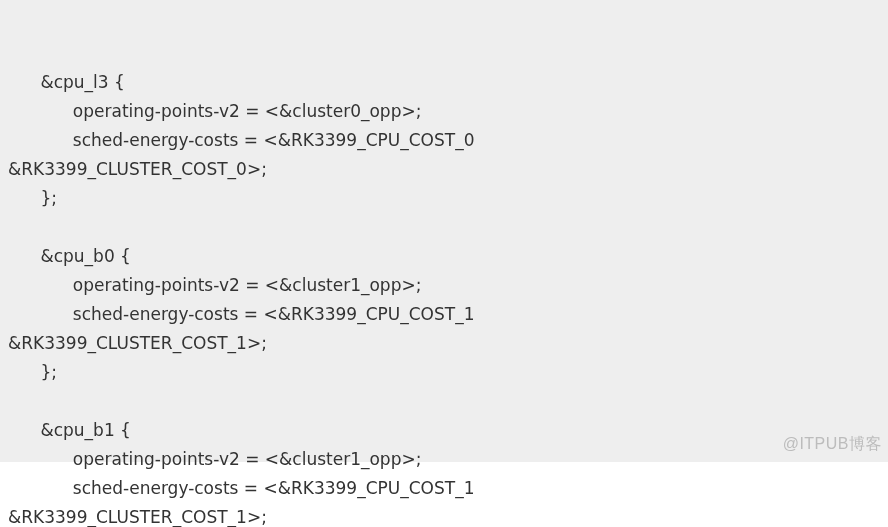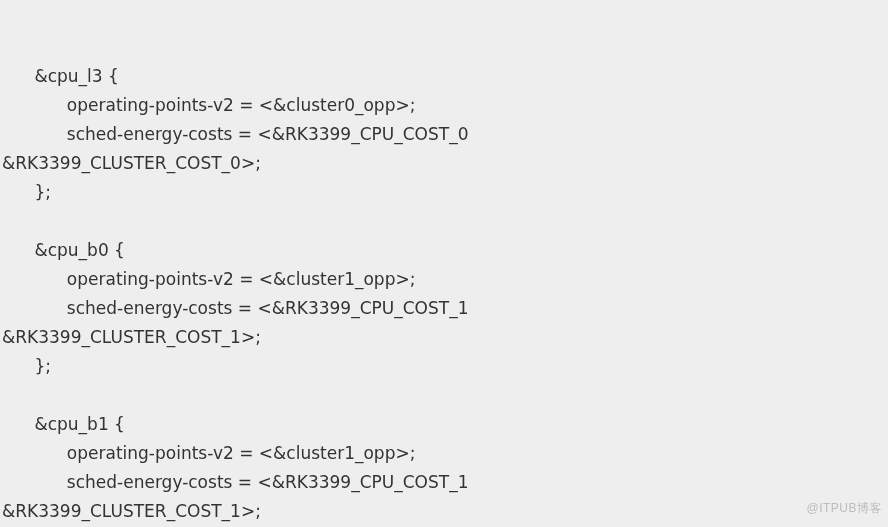--- a/index.html
+++ b/index.html
@@ -6,39 +6,39 @@
     margin: 0;
     padding: 0;
     width: 888px;
     height: 527px;
     overflow: hidden;
     font-family: Verdana, Geneva, "DejaVu Sans", sans-serif;
   }
   .code-block {
     box-sizing: border-box;
     width: 888px;
-    height: 527px;
+    height: 462px;
     background: #eeeeee;
     color: #333333;
     font-size: 17px;
     line-height: 29px;
     white-space: pre;
-    padding: 2px;
+    padding: 8px;
     position: relative;
   }
   .code-block pre {
     margin: 0;
     padding: 2px 0 0 0;
     font-family: inherit;
   }
   .watermark {
     position: absolute;
     right: 6px;
     bottom: 4px;
-    font-size: 12px;
+    font-size: 16px;
     color: #bcbcbc;
     letter-spacing: 0.5px;
     font-family: Arial, sans-serif;
   }
 </style>
 </head>
 <body>
 
 <div class="code-block">
   <pre><span>      &amp;cpu_l3 {</span>

